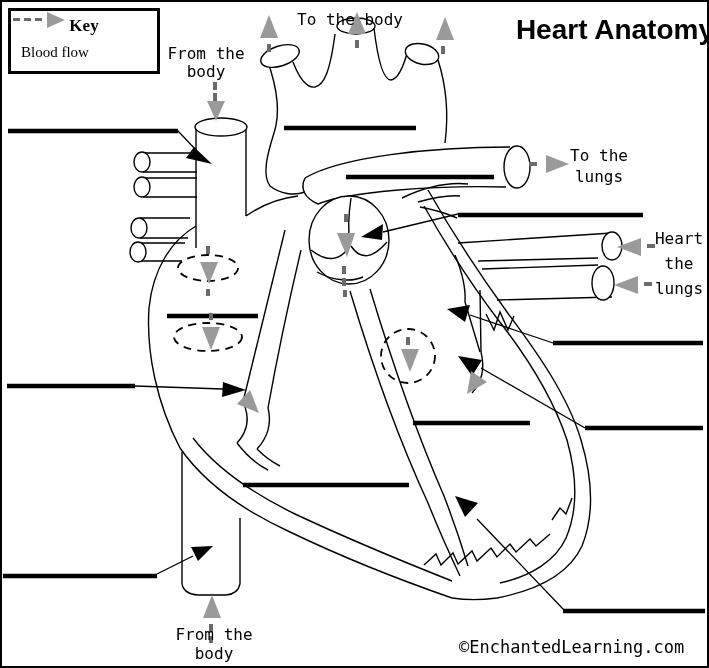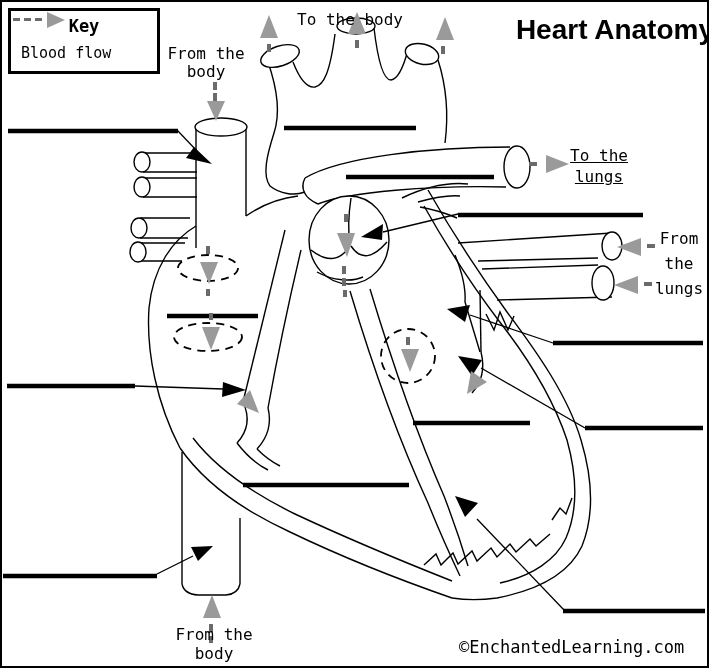--- a/index.html
+++ b/index.html
@@ -18,21 +18,21 @@
   .flow{fill:var(--flow,#9a9a9a);}
   .fdash{fill:var(--flow-dash,#6b6b6b);}
   .lbl{position:absolute;font-size:16px;line-height:18px;text-align:center;white-space:pre;}
   .title{
     position:absolute;left:452px;top:12px;width:262px;text-align:right;
     font-family:"Liberation Sans",sans-serif;font-weight:bold;font-size:28px;line-height:36px;
     letter-spacing:0px;
   }
   .keybox{
     position:absolute;left:8px;top:8px;width:152px;height:66px;
-    border:3px solid var(--ink,#000);background:var(--bg,#fff);box-sizing:border-box;
+    border:3px solid var(--ink,#000);background:var(--bg,#fff);box-sizing:border-box;font-family:Liberation Serif, serif;
   }
   .keybox .khead{font-weight:bold;font-size:17px;text-align:center;margin-top:5px;}
   .keybox .krow{display:flex;gap:9px;margin:8px 0 0 10px;font-size:15px;}
   .copyright{position:absolute;left:427px;top:637px;font-size:17px;letter-spacing:0px;margin-left:32px;}
 </style>
 </head>
 <body>
 
 <div class="stage">
 
@@ -223,20 +223,20 @@
   </div>
 
   <div class="title">
     <div>Heart Anatomy</div>
   </div>
 
   <div class="lbl" style="left:292px;top:11px;width:116px;">To the body</div>
 
   <div class="lbl" style="left:166px;top:45px;width:80px;"><span>From the</span><br><span>body</span></div>
 
-  <div class="lbl" style="left:568px;top:145px;width:62px;line-height:21px;text-decoration:underline;"><span>To the</span><br><span>lungs</span></div>
-
-  <div class="lbl" style="left:650px;top:226px;width:58px;line-height:25px;"><span>From</span><br><span>the</span><br><span>lungs</span></div>
+  <div class="lbl" style="left:568px;top:145px;width:62px;line-height:21px;"><span>To the</span><br><span>lungs</span></div>
+
+  <div class="lbl" style="left:650px;top:226px;width:58px;line-height:25px;"><span>Heart</span><br><span>the</span><br><span>lungs</span></div>
 
   <div class="lbl" style="left:172px;top:625px;width:84px;line-height:19px;"><span>From the</span><br><span>body</span></div>
 
   <div class="copyright">©EnchantedLearning.com</div>
 </div>
 
 </body></html>

